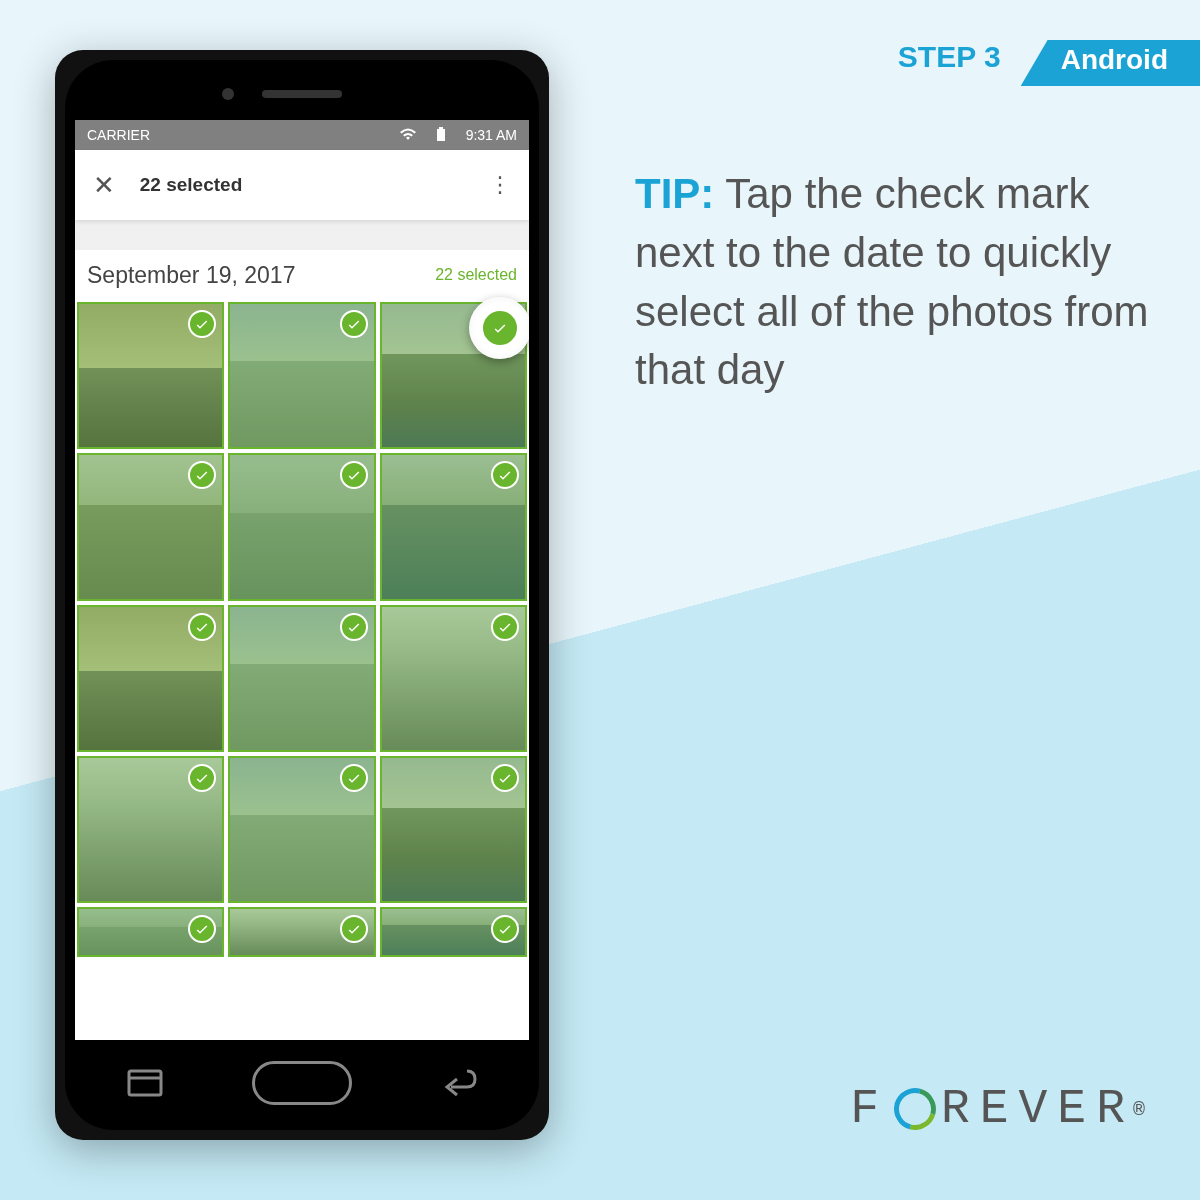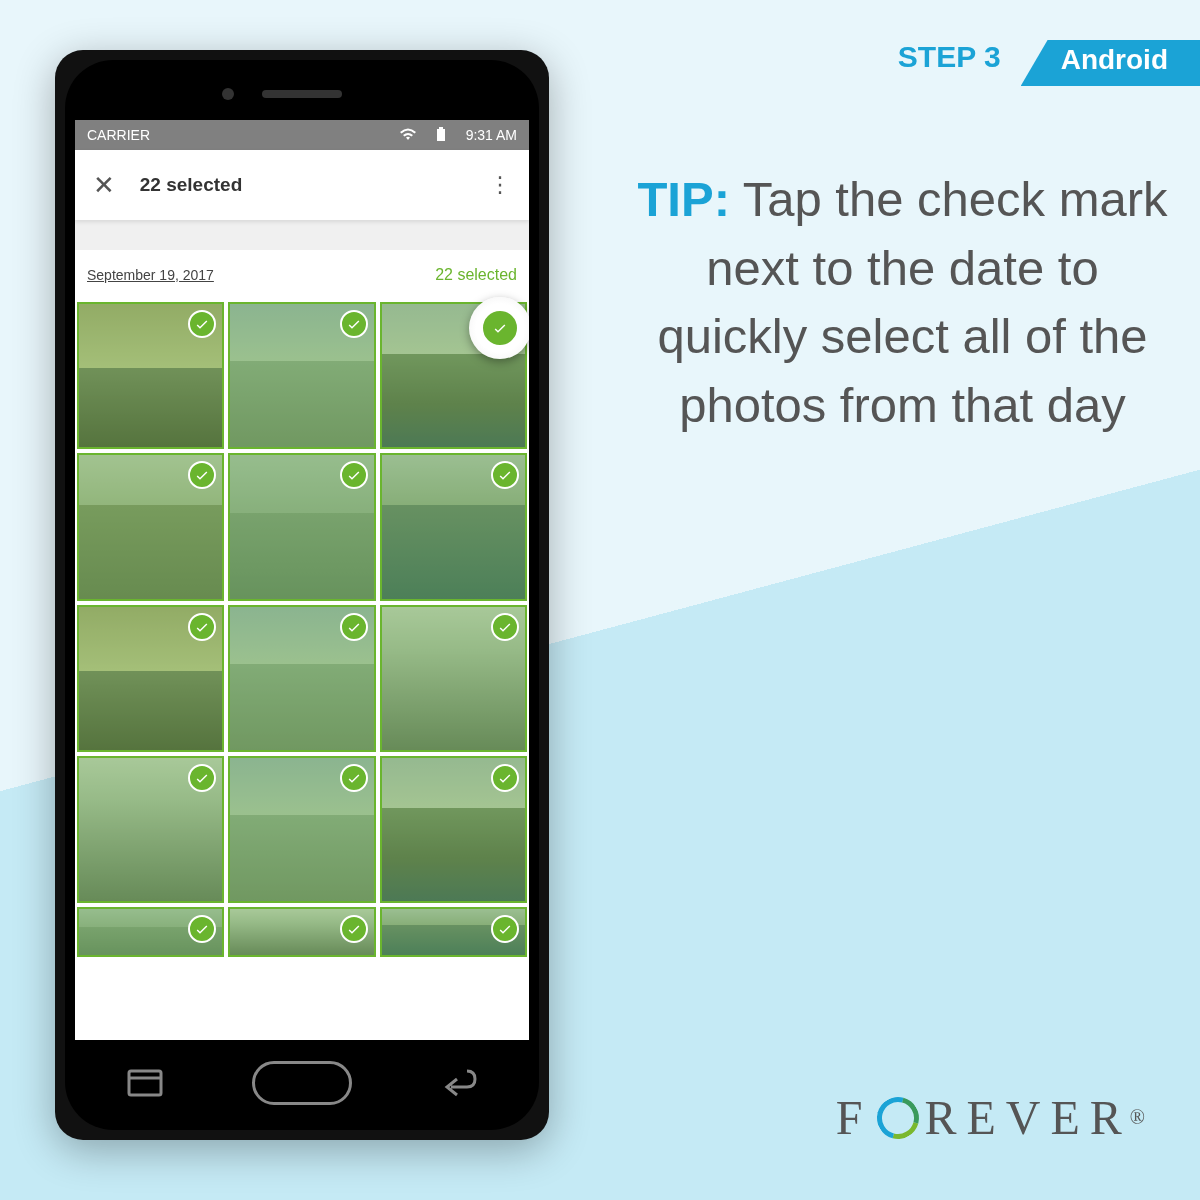--- a/index.html
+++ b/index.html
@@ -44,26 +44,25 @@
     padding: 4px 32px 10px 40px;
     clip-path: polygon(15% 0, 100% 0, 100% 100%, 0 100%);
   }
 
   
   .tip-text {
     position: absolute;
     top: 165px;
     left: 635px;
     right: 30px;
-    font-size: 49px;
+    font-size: 42px;
     line-height: 1.4;
     color: #555;
     font-weight: 400;
     z-index: 5;
-    text-align: center;
   }
   .tip-text .tip-label {
     color: #1ba3d6;
     font-weight: 700;
   }
 
   
   .phone {
     position: absolute;
     top: 50px;
@@ -168,21 +167,21 @@
 
   .date-header {
     height: 50px;
     background: #fff;
     display: flex;
     align-items: center;
     justify-content: space-between;
     padding: 0 12px;
     position: relative;
   }
-  .date-label { font-size: 14px; color: #444; text-decoration: underline; }
+  .date-label { font-size: 23px; color: #444; }
   .date-selected { font-size: 16px; color: #6ab52e; font-weight: 500; }
 
   
   .highlight-circle {
     position: absolute;
     top: 177px;
     right: -2px;
     width: 62px;
     height: 62px;
     border-radius: 50%;
@@ -240,26 +239,26 @@
   .scenery-falls   { background: linear-gradient(180deg, #9bb5c5 0%, #b8ccc2 40%, #8aa596 40%, #6b8270 100%); }
   .scenery-mountain{ background: linear-gradient(180deg, #aebec5 0%, #c8d2c8 35%, #6b8068 35%, #4a5a48 70%, #2a4a5a 100%); }
   .scenery-hills   { background: linear-gradient(180deg, #c5d0c5 0%, #a8b8a0 35%, #788868 35%, #5a6a50 100%); }
   .scenery-water   { background: linear-gradient(180deg, #b0c5c0 0%, #95ada0 40%, #7a9585 40%, #5a7868 100%); }
   .scenery-bridge  { background: linear-gradient(180deg, #b8c8c8 0%, #95aa9a 35%, #5a7570 35%, #2a5560 100%); }
   .scenery-mist    { background: linear-gradient(180deg, #d0dad5 0%, #b0c0b5 30%, #8a9a90 60%, #5a6a60 100%); }
 
   
   .brand-logo {
     position: absolute;
-    bottom: 55px;
+    bottom: 64px;
     right: 55px;
     font-size: 48px;
     letter-spacing: 10px;
     color: #555;
-    font-family: Liberation Serif, serif;
+    font-family: Liberation Mono, monospace;
     font-weight: 400;
     z-index: 5;
     display: flex;
     align-items: center;
   }
   .brand-o {
     display: inline-block;
     width: 42px;
     height: 42px;
     border-radius: 50%;

